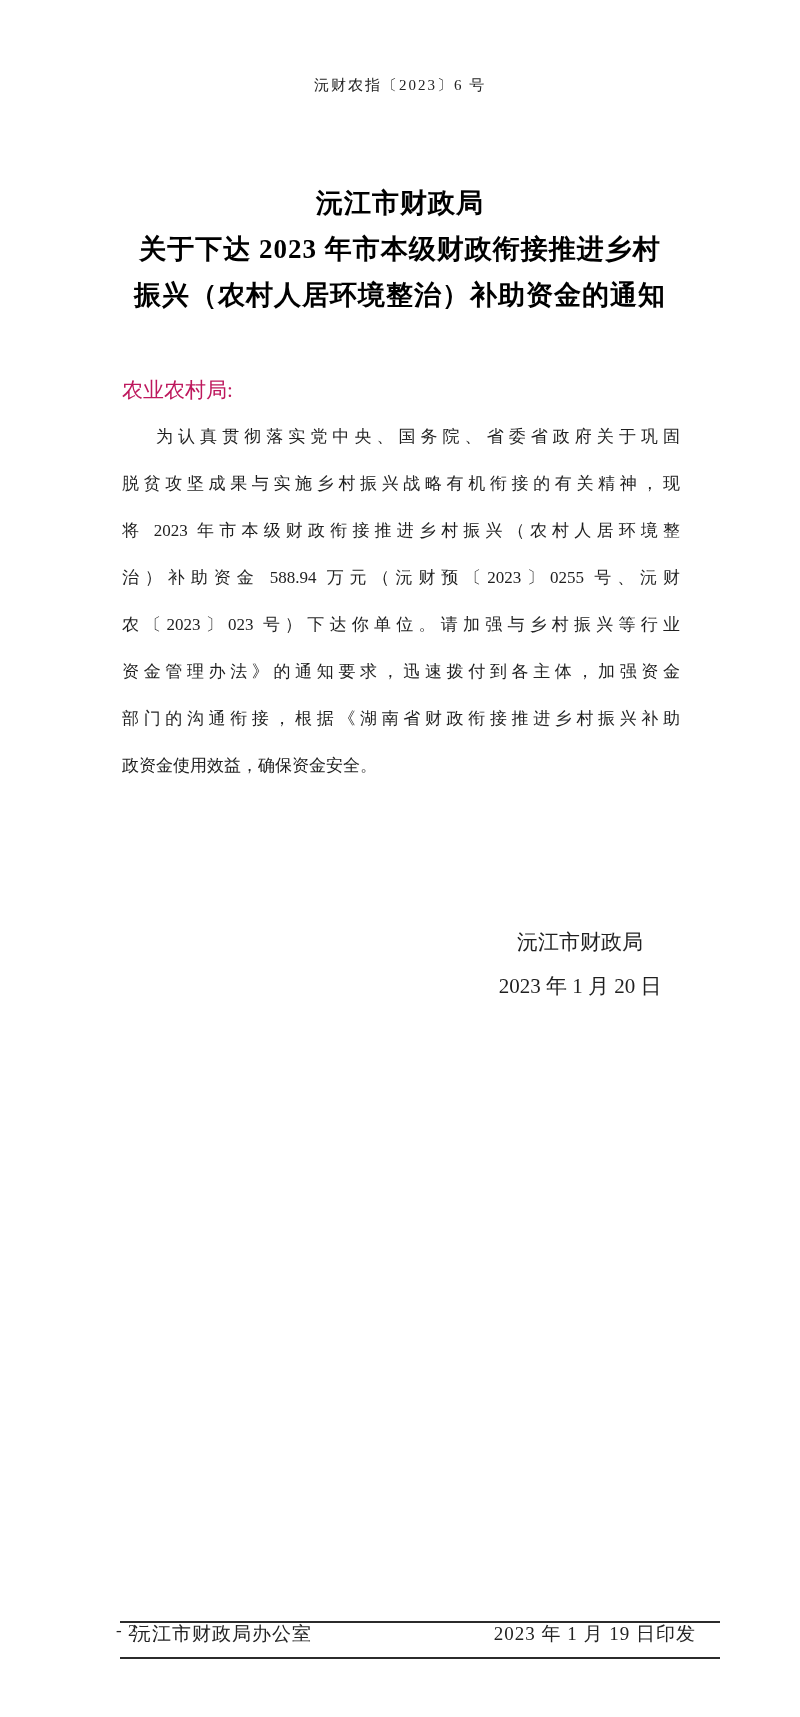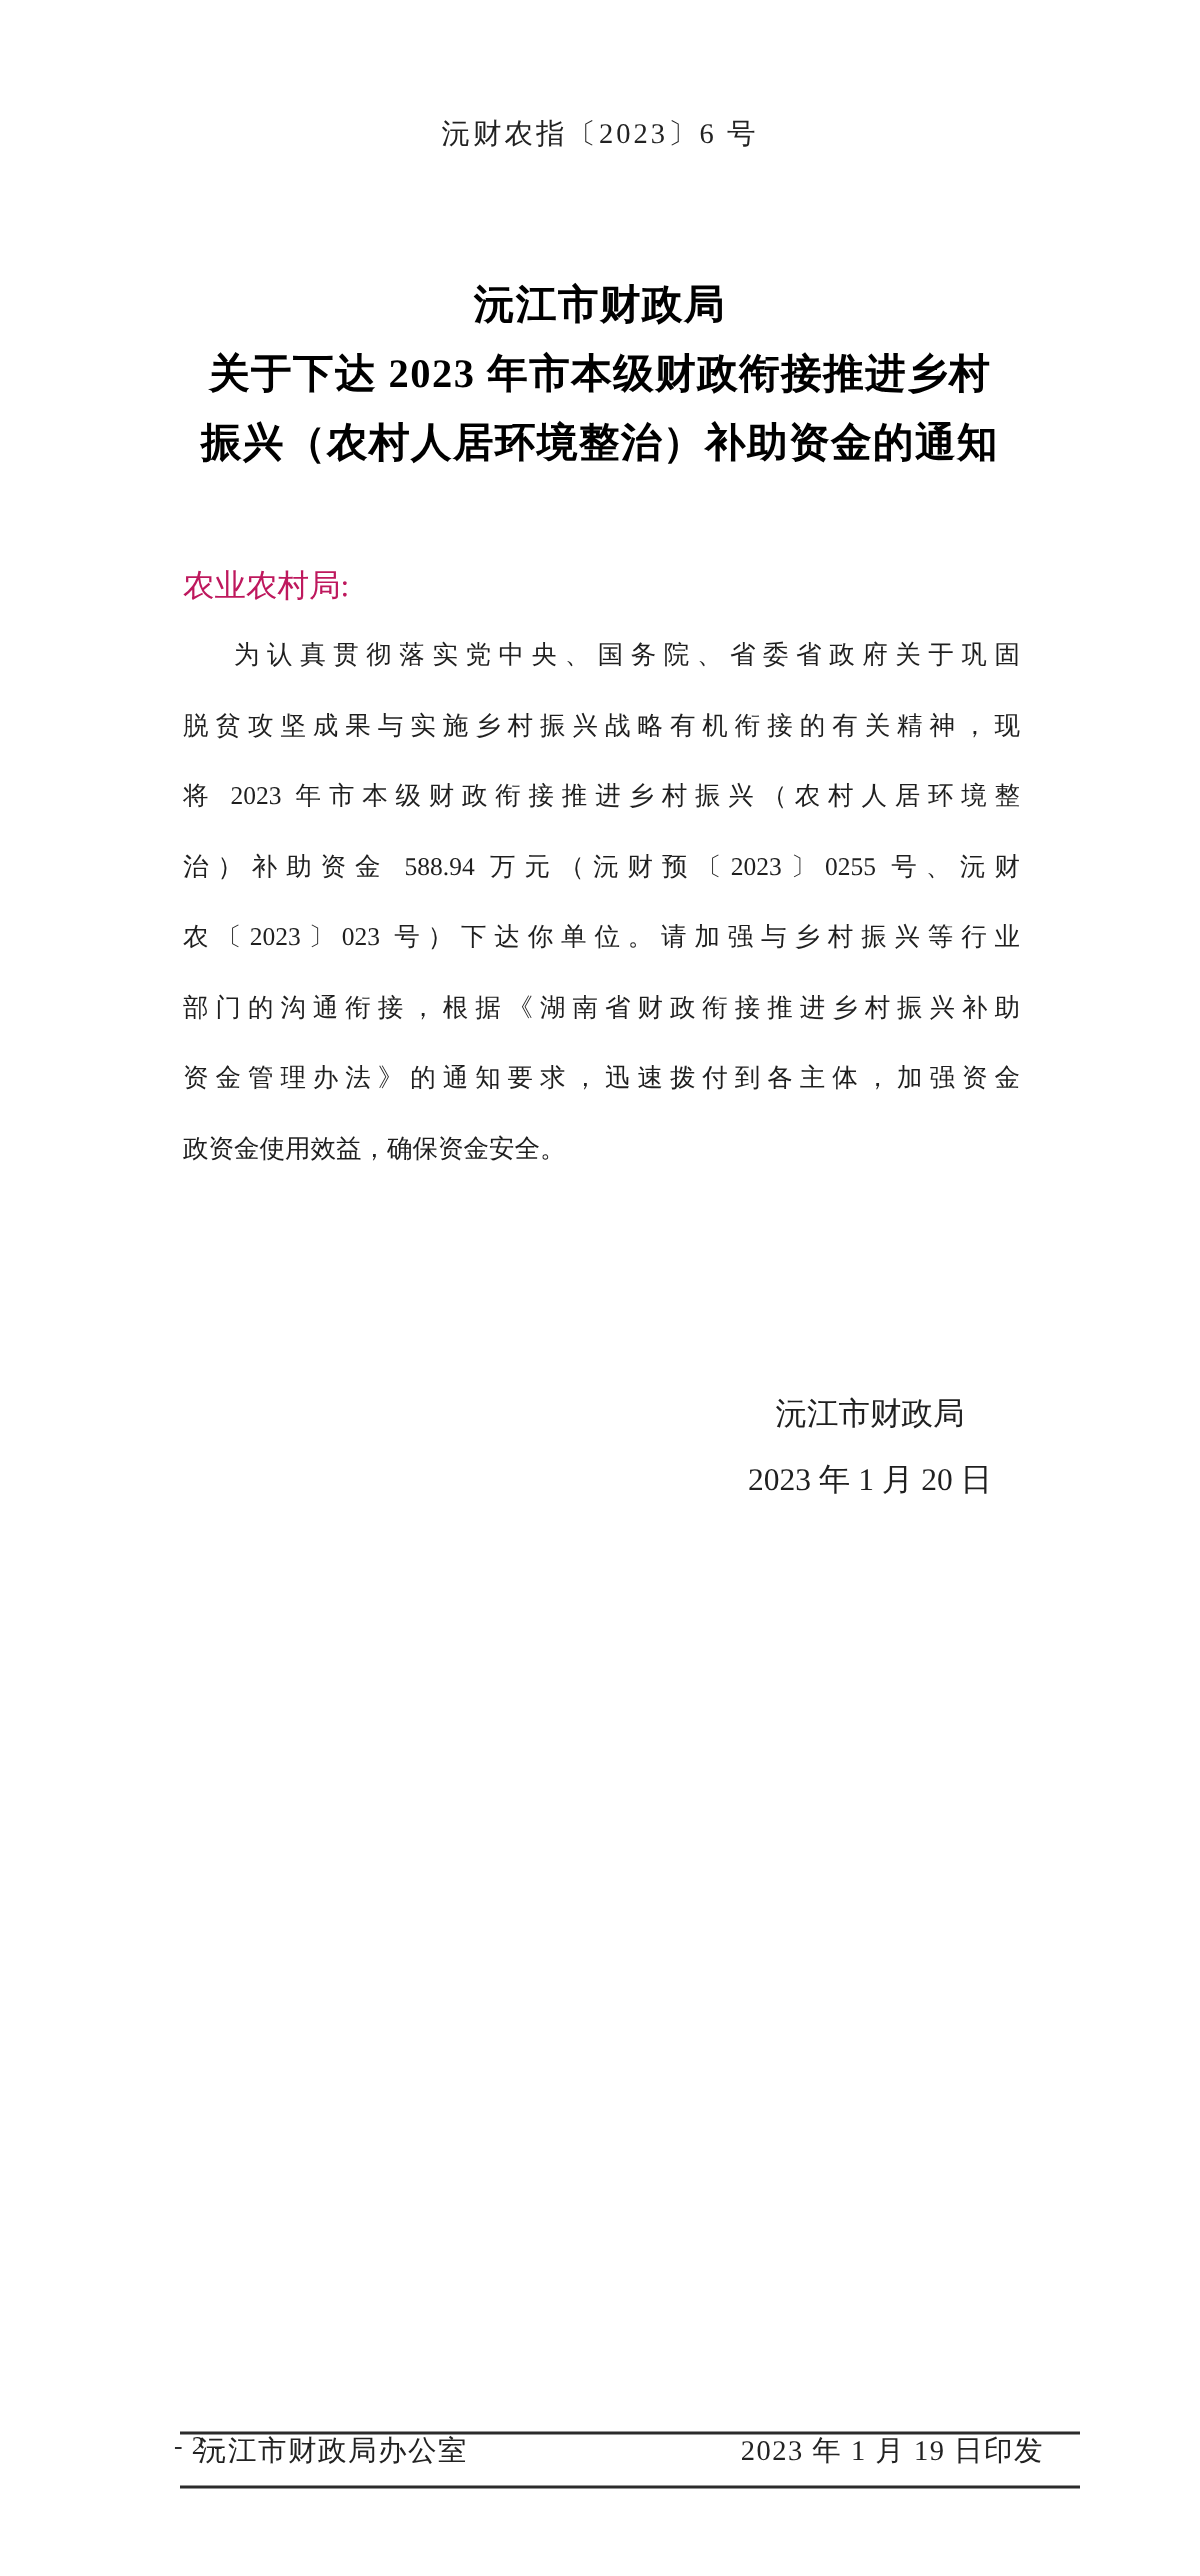--- a/index.html
+++ b/index.html
@@ -15,21 +15,21 @@
     font-family: "Liberation Serif", "DejaVu Serif", serif;
     color: #1c1c1c;
     overflow: hidden;
   }
   .doc-number {
     position: absolute;
     top: 76px;
     left: 0;
     width: 800px;
     text-align: center;
-    font-size: 19px;
+    font-size: 15px;
     letter-spacing: 2px;
     color: #222222;
   }
   .title-block {
     position: absolute;
     top: 180px;
     left: 90px;
     width: 620px;
     text-align: center;
     font-weight: bold;
@@ -123,22 +123,22 @@
   </div>
 
   <div class="salutation">农业农村局:</div>
 
   <div class="body-text">
     <div class="body-line first-line">为认真贯彻落实党中央、国务院、省委省政府关于巩固</div>
     <div class="body-line">脱贫攻坚成果与实施乡村振兴战略有机衔接的有关精神，现</div>
     <div class="body-line">将 2023 年市本级财政衔接推进乡村振兴（农村人居环境整</div>
     <div class="body-line">治）补助资金 588.94 万元（沅财预〔2023〕0255 号、沅财</div>
     <div class="body-line">农〔2023〕023 号）下达你单位。请加强与乡村振兴等行业</div>
+    <div class="body-line">资金管理办法》的通知要求，迅速拨付到各主体，加强资金</div>
     <div class="body-line">部门的沟通衔接，根据《湖南省财政衔接推进乡村振兴补助</div>
-    <div class="body-line">资金管理办法》的通知要求，迅速拨付到各主体，加强资金</div>
     <div class="body-line last-line">政资金使用效益，确保资金安全。</div>
   </div>
 
   <div class="signature-block">
     <div>沅江市财政局</div>
     <div>2023 年 1 月 20 日</div>
   </div>
 
   <div class="footer-bar">
     <span class="footer-office">沅江市财政局办公室</span>

